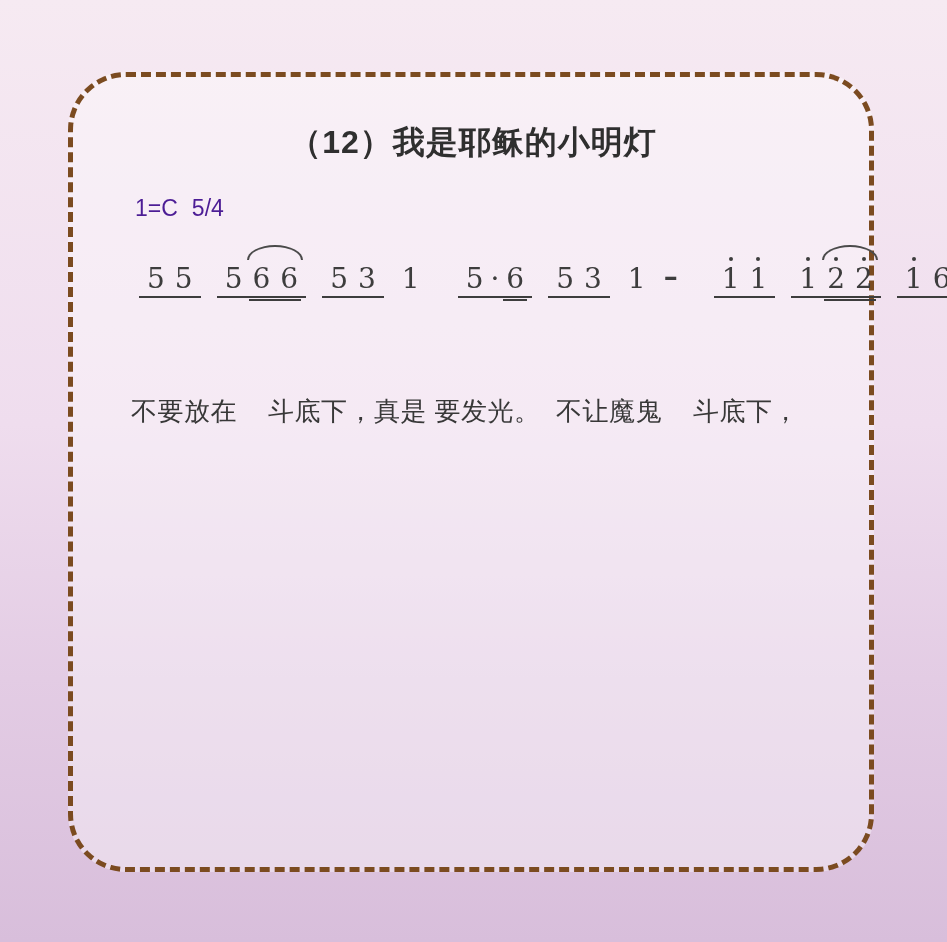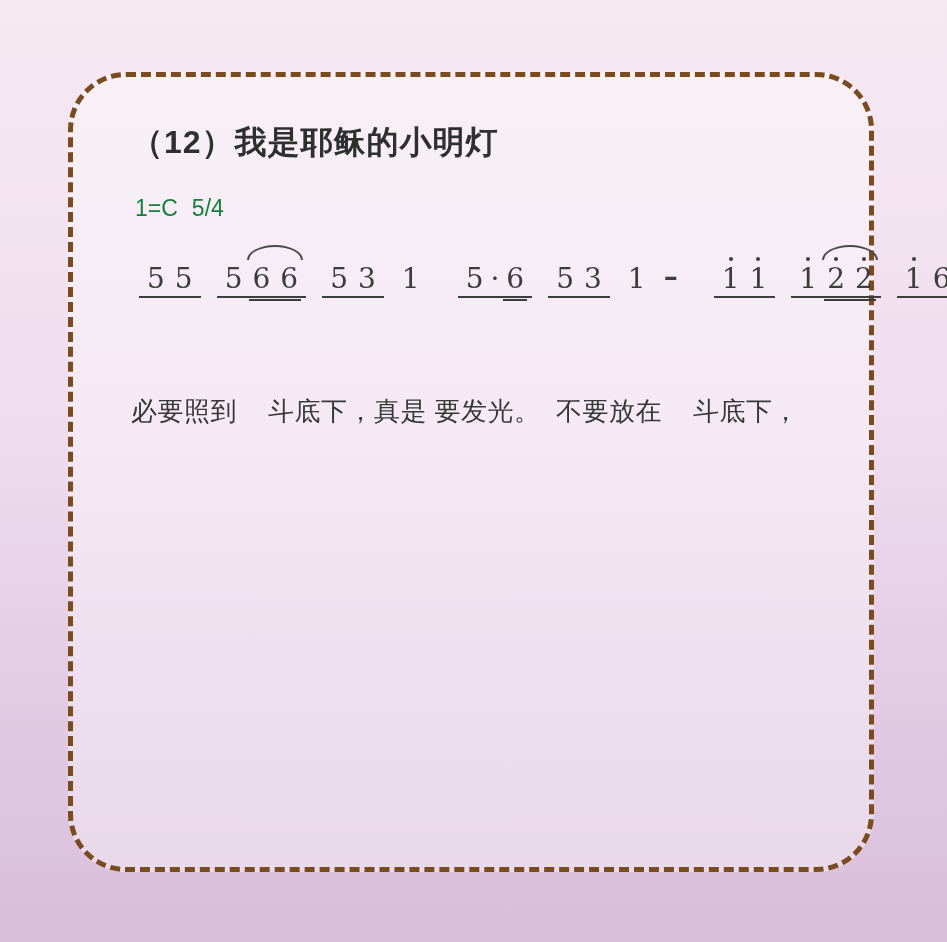--- a/index.html
+++ b/index.html
@@ -11,26 +11,26 @@
   }
   .sheet{
     position:absolute;left:68px;top:72px;width:806px;height:800px;
     box-sizing:border-box;
     border:5px dashed #7b4b20;
     border-radius:58px;
     background:rgba(255,255,255,0.38);
     padding:28px 54px 0 58px;
   }
   .title{
-    margin-top:16px;
+    text-align:center;margin-top:16px;
     font-size:32px;font-weight:bold;letter-spacing:1px;color:#2f2f2f;
   }
   .meta{
     display:flex;justify-content:space-between;align-items:center;
-    margin:30px 20px 0 4px;font-size:23px;color:#15803d;
+    margin:30px 20px 0 4px;font-size:23px;color:#4c1d95;
   }
   .keysig{display:flex;gap:14px;}
   
   .notation{
     display:flex;align-items:flex-end;
     height:50px;padding-top:16px;margin-top:10px;
     font-family:"DejaVu Serif","Liberation Serif",serif;
     font-size:28px;color:#3d3d3d;
   }
   .grp{
@@ -119,17 +119,17 @@
         </span>
       </span>
       <span class="grp">
         <span class="nt hi">1</span>
         <span class="nt">6</span>
       </span>
       <span class="bar"></span>
     </div>
 
   <div class="lyrics lyrics-1">
-    <div class="lyric-line">必要照到    斗底下，真是 要发光。  不要放在    斗底下，</div>
+    <div class="lyric-line">不要放在    斗底下，真是 要发光。  不让魔鬼    斗底下，</div>
     
   </div>
 
 </div>
 
 </body></html>

